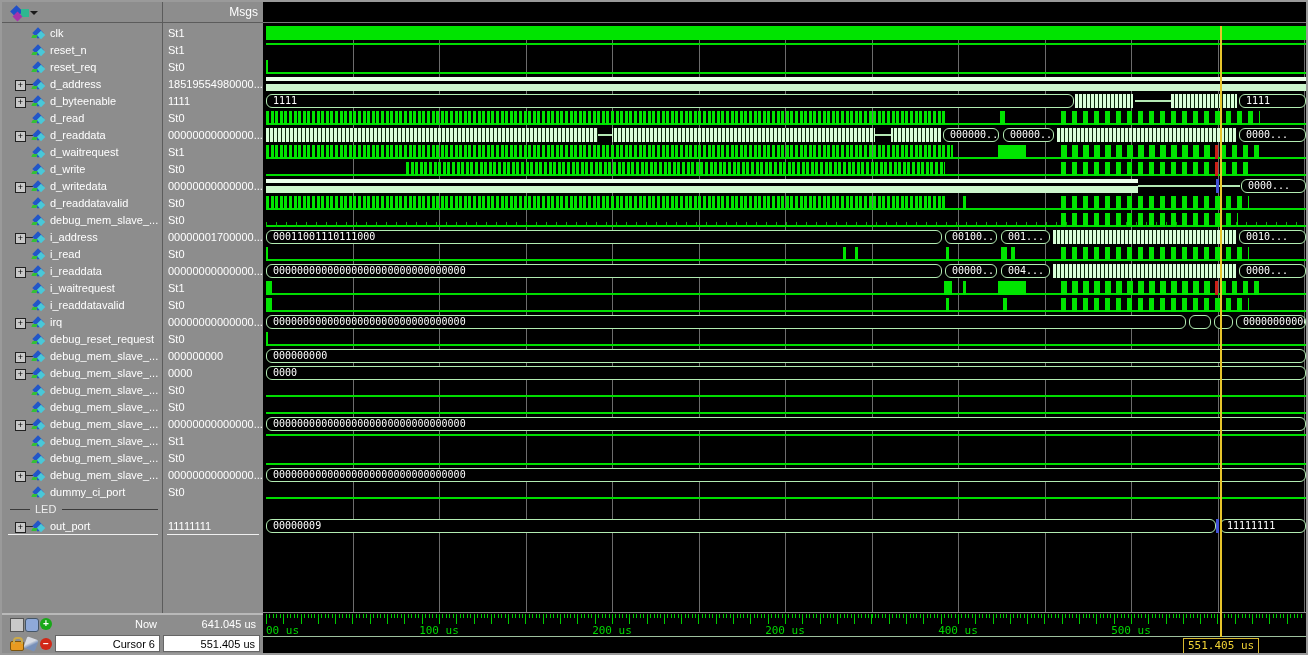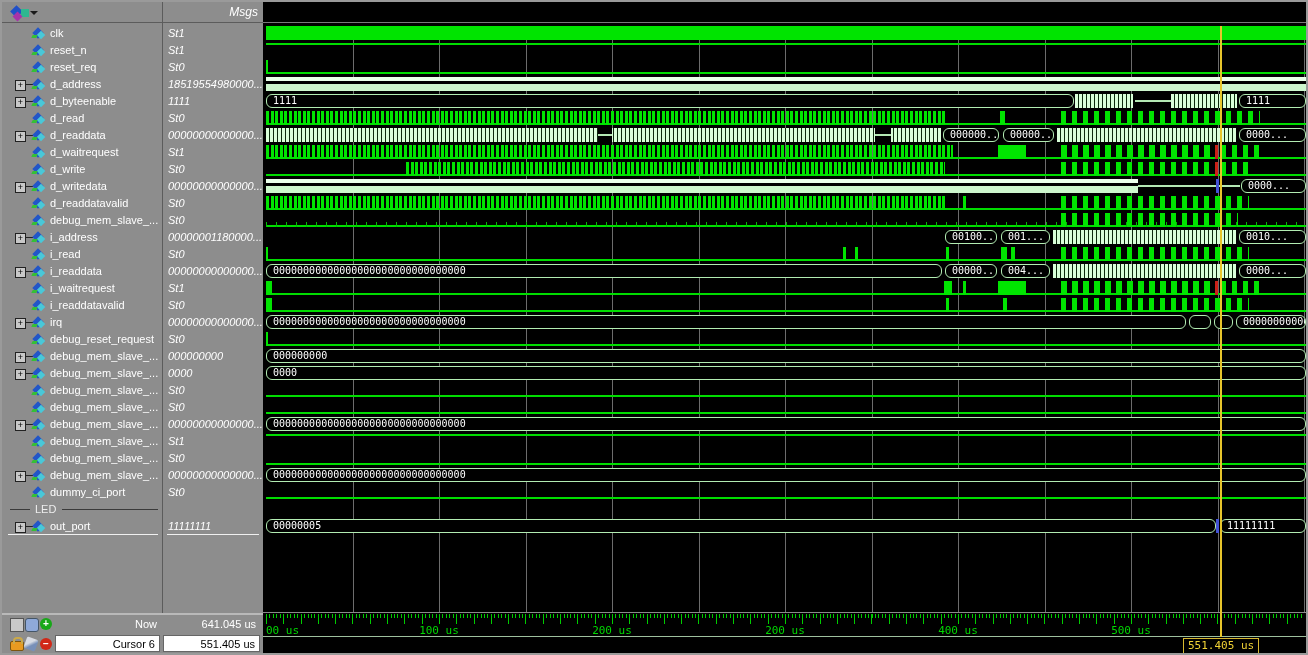--- a/index.html
+++ b/index.html
@@ -1,20 +1,20 @@
 <!DOCTYPE html>
 <html><head>
 <meta charset="utf-8">
 <style>
   html,body{margin:0;padding:0;background:#4a4a4a;}
   #app{position:relative;width:1308px;height:655px;background:#000;border:2px solid #9a9a9a;
        box-sizing:border-box;overflow:hidden;font-family:"Liberation Sans",sans-serif;}
   .panel{position:absolute;top:0;background:#8d8d8d;}
   #names{left:0;top:0;width:160px;height:611px;}
-  #values{left:160px;top:0;width:101px;height:611px;border-left:1px solid #5c5c5c;font-style:italic;}
+  #values{left:160px;top:0;width:101px;height:611px;border-left:1px solid #5c5c5c;}
   #wavep{position:absolute;left:261px;top:0;width:1043px;height:651px;background:#000;}
   .phead{position:absolute;left:0;top:0;right:0;height:20px;border-bottom:1px solid #5c5c5c;
          background:#8d8d8d;}
   #msgs-h{color:#fff;font-size:12px;text-align:right;padding:3px 6px 0 0;}
   
   .nrow{position:absolute;left:0;height:15px;width:100%;color:#fff;font-size:11px;line-height:15px;
         white-space:nowrap;}
   .nname{position:absolute;left:48px;top:0;}
   .plusbox{position:absolute;left:13px;top:3px;width:9px;height:9px;background:#c8c8c8;
            border:1px solid #222;color:#000;font-size:9px;line-height:8px;text-align:center;}
@@ -374,21 +374,21 @@
         <div class="vrow" style="top: 58px;">St0</div>
         <div class="vrow" style="top: 75px;">18519554980000...</div>
         <div class="vrow" style="top: 92px;">1111</div>
         <div class="vrow" style="top: 109px;">St0</div>
         <div class="vrow" style="top: 126px;">00000000000000...</div>
         <div class="vrow" style="top: 143px;">St1</div>
         <div class="vrow" style="top: 160px;">St0</div>
         <div class="vrow" style="top: 177px;">00000000000000...</div>
         <div class="vrow" style="top: 194px;">St0</div>
         <div class="vrow" style="top: 211px;">St0</div>
-        <div class="vrow" style="top: 228px;">00000001180000...</div>
+        <div class="vrow" style="top: 228px;">00000001700000...</div>
         <div class="vrow" style="top: 245px;">St0</div>
         <div class="vrow" style="top: 262px;">00000000000000...</div>
         <div class="vrow" style="top: 279px;">St1</div>
         <div class="vrow" style="top: 296px;">St0</div>
         <div class="vrow" style="top: 313px;">00000000000000...</div>
         <div class="vrow" style="top: 330px;">St0</div>
         <div class="vrow" style="top: 347px;">000000000</div>
         <div class="vrow" style="top: 364px;">0000</div>
         <div class="vrow" style="top: 381px;">St0</div>
         <div class="vrow" style="top: 398px;">St0</div>
@@ -483,20 +483,21 @@
           <div class="seg seg-tog" style="left: 3px; width: 679px;"></div>
           <div class="seg seg-pulse" style="left: 700px; width: 3px;"></div>
           <div class="seg seg-togs" style="left: 798px; width: 188px;"></div>
         </div>
         <div class="wrow" style="top: 211px; left: 0px; width: 1043px;">
           <div class="seg seg-low" style="left: 3px; width: 1040px;"></div>
           <div class="seg seg-ticks" style="left: 3px; width: 1040px;"></div>
           <div class="seg seg-togs" style="left: 798px; width: 177px;"></div>
         </div>
         <div class="wrow" style="top: 228px; left: 0px; width: 1043px;">
+          <div class="seg seg-bus" style="left: 3px; width: 676px;">00011001110111000</div>
           <div class="seg seg-bus" style="left: 682px; width: 52px;">00100...</div>
           <div class="seg seg-bus" style="left: 738px; width: 49px;">001...</div>
           <div class="seg seg-hatch" style="left: 790px; width: 183px;"></div>
           <div class="seg seg-bus" style="left: 976px; width: 67px;">0010...</div>
         </div>
         <div class="wrow" style="top: 245px; left: 0px; width: 1043px;">
           <div class="seg seg-low" style="left: 3px; width: 1040px;"></div>
           <div class="seg seg-pulse" style="left: 3px; width: 2px;"></div>
           <div class="seg seg-pulse" style="left: 580px; width: 3px;"></div>
           <div class="seg seg-pulse" style="left: 592px; width: 3px;"></div>
@@ -560,21 +561,21 @@
         <div class="wrow" style="top: 449px; left: 0px; width: 1043px;">
           <div class="seg seg-low" style="left: 3px; width: 1040px;"></div>
         </div>
         <div class="wrow" style="top: 466px; left: 0px; width: 1043px;">
           <div class="seg seg-bus" style="left: 3px; width: 1040px;">00000000000000000000000000000000</div>
         </div>
         <div class="wrow" style="top: 483px; left: 0px; width: 1043px;">
           <div class="seg seg-low" style="left: 3px; width: 1040px;"></div>
         </div>
         <div class="wrow" style="top: 517px; left: 0px; width: 1043px;">
-          <div class="seg seg-bus" style="left: 3px; width: 950px;">00000005</div>
+          <div class="seg seg-bus" style="left: 3px; width: 950px;">00000009</div>
           <div class="seg seg-bluetick" style="left: 953px; width: 3px;"></div>
           <div class="seg seg-bus" style="left: 957px; width: 86px;">11111111</div>
         </div>
       </div>
     <div id="wave-split"></div>
     <div id="ticks">
         <div class="small"></div>
       </div>
     <div id="tlabels">
         <div class="tlabel" style="left: 3px;">00 us</div>

